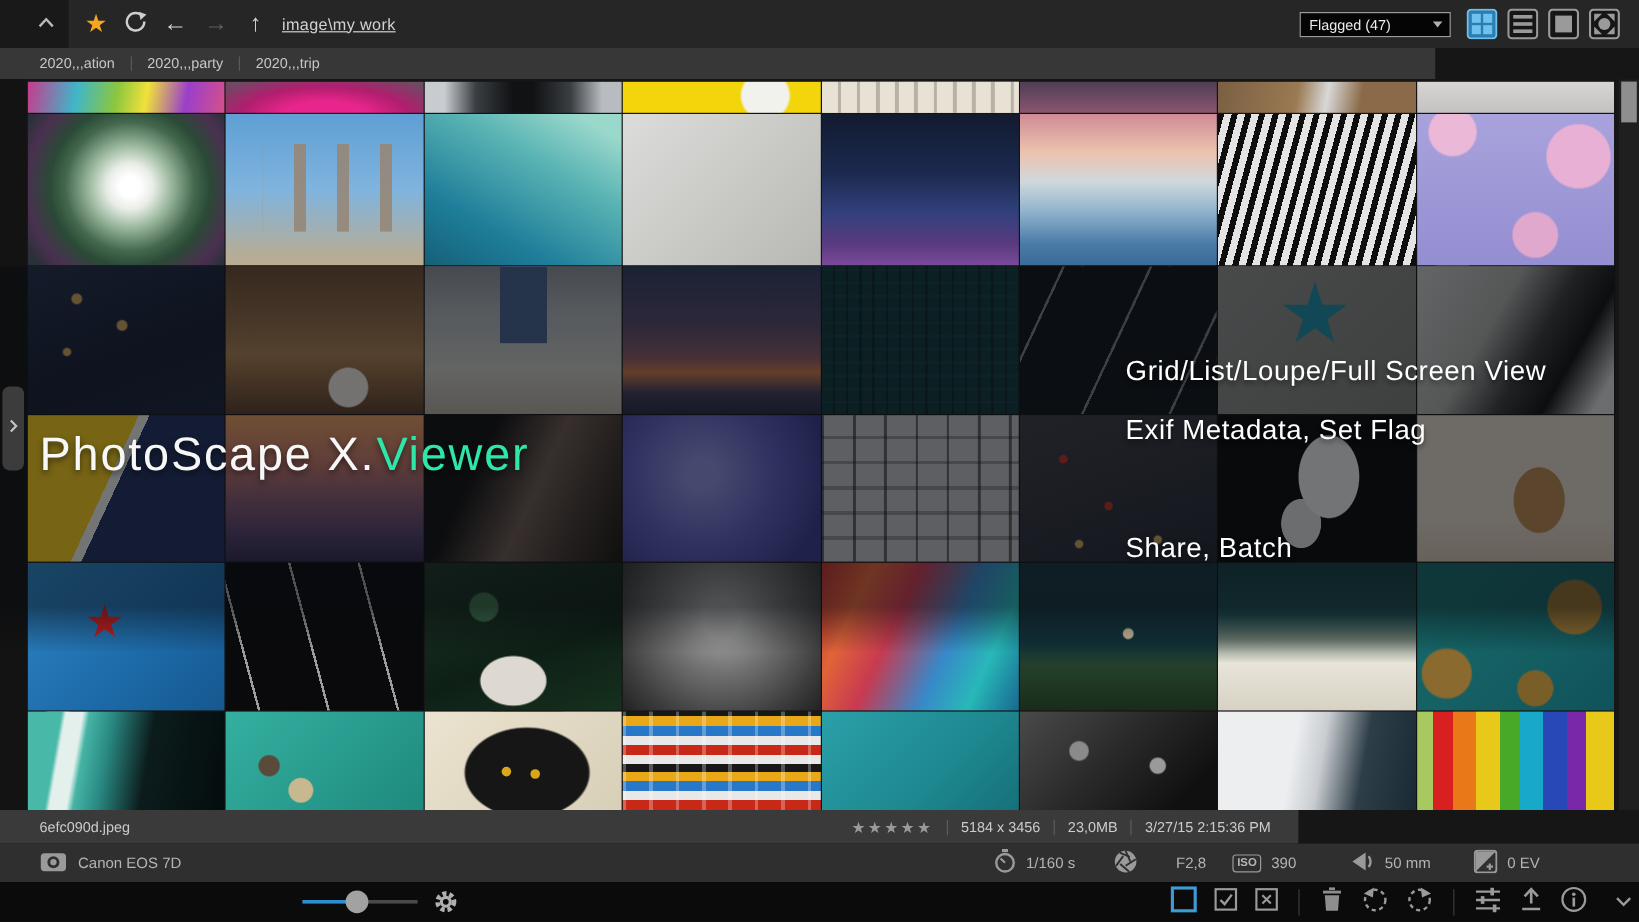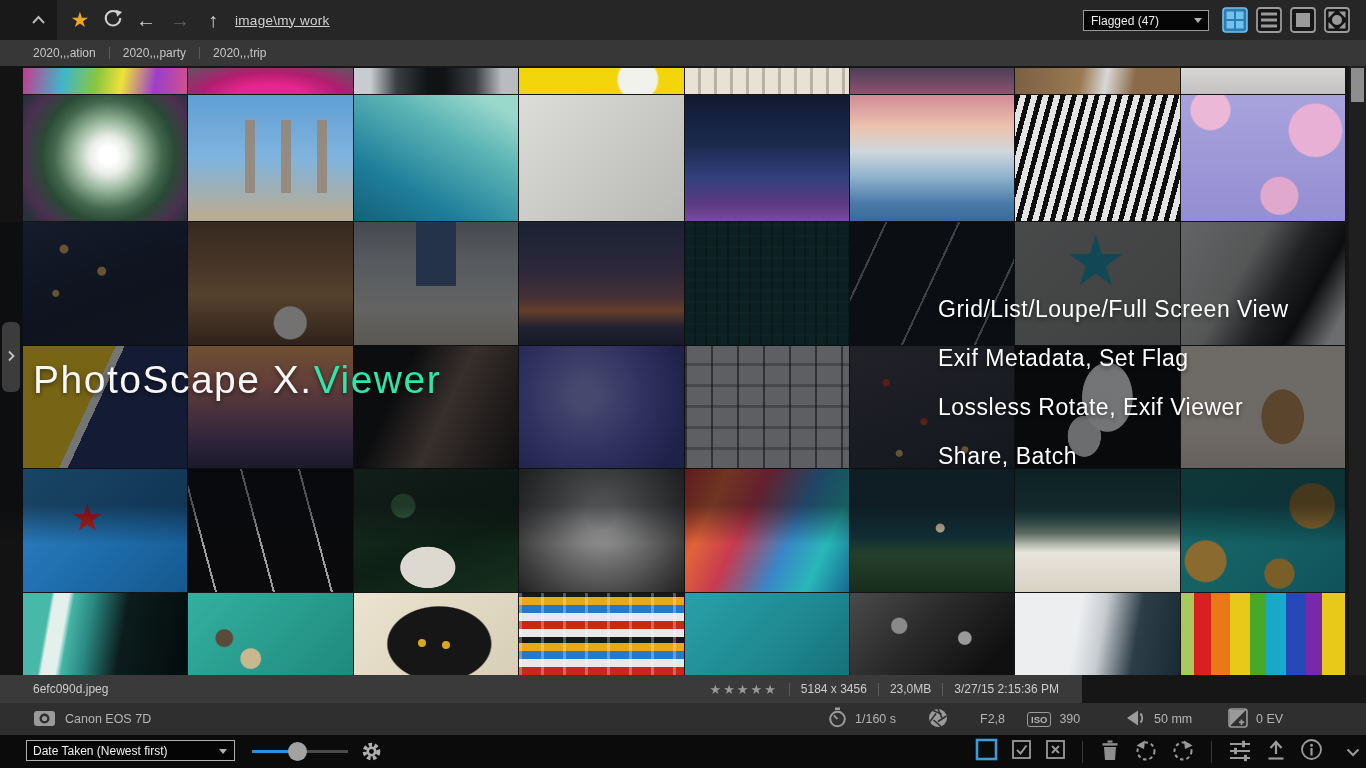--- a/index.html
+++ b/index.html
@@ -20,21 +20,21 @@
   .breadcrumb { position:absolute; left:235px; top:0; height:40px; display:flex; align-items:center;
     color:#d2d2d2; font-size:13.5px; letter-spacing:.3px;text-decoration:underline; }
   .flag-dd { position:absolute; left:1083px; top:10px; width:126px; height:21px; background:#050505;
     border:1px solid #9a9a9a; color:#ececec; font-size:12px; display:flex; align-items:center;
     padding-left:7px; }
   .flag-dd .caret { position:absolute; right:6px; top:7px; width:0; height:0;
     border-left:4px solid transparent; border-right:4px solid transparent; border-top:5px solid #b0b0b0; }
   .viewbtn { position:absolute; top:7px; width:26px; height:26px; }
 
   
-  .tabbar { position:absolute; left:0; top:40px; width:1366px; height:26px; background:#373737;
+  .tabbar { position:absolute; left:0; top:40px; width:1196px; height:26px; background:#373737;
     display:flex; align-items:center; padding-left:20px; }
   .tab { color:#c6c6c6; font-size:12px; padding:0 13px; height:26px; display:flex; align-items:center; }
   .tabsep { width:1px; height:12px; background:#5a5a5a; }
 
   
   .gridarea { position:absolute; left:0; top:66px; width:1366px; height:609px; background:#161616; overflow:hidden; }
   .leftstrip { position:absolute; left:0; top:0; width:23px; height:609px; background:#131313; }
   #thumb-grid { position:absolute; left:23px; top:2px; width:1322px; height:607px;
     display:grid; grid-template-columns:repeat(8,1fr);
     grid-template-rows:26px 126px 123px 122px 123px 82px; gap:1px; background:#141414; overflow:hidden; }
@@ -285,21 +285,20 @@
       </div>
     <div class="dim-band"></div>
     <div class="panel-handle">
       <span><svg width="8" height="12" viewBox="0 0 8 12">
             <polyline points="2,1.5 6.5,6 2,10.5" fill="none" stroke="#c4c4c4" stroke-width="1.8"></polyline>
           </svg></span>
     </div>
     <div class="promo-title"><span>PhotoScape X.</span><span class="accent">Viewer</span></div>
     <div class="feature f0">Grid/List/Loupe/Full Screen View</div>
     <div class="feature f1">Exif Metadata, Set Flag</div>
-    <div class="feature f2">Lossless Rotate, Exif Viewer</div>
     <div class="feature f3">Share, Batch</div>
     <div class="vscroll">
       <div class="thumb"></div>
     </div>
   </div>
 
   <div class="statusbar">
     <span class="fname">6efc090d.jpeg</span>
     <div class="status-right">
       <span class="rating">★★★★★</span>
@@ -356,24 +355,20 @@
             <rect x="1" y="1" width="18" height="18" rx="2.5" fill="#2f2f2f" stroke="#9a9a9a" stroke-width="1.6"></rect>
             <polygon points="2,2 18,2 2,18" fill="#9a9a9a"></polygon>
             <line x1="13.5" y1="11.5" x2="13.5" y2="17" stroke="#9a9a9a" stroke-width="1.8"></line>
             <line x1="10.8" y1="14.2" x2="16.2" y2="14.2" stroke="#9a9a9a" stroke-width="1.8"></line>
           </svg></span>
       <span>0 EV</span>
     </div>
   </div>
 
   <div class="bottombar">
-    <div class="sort-dd">
-      <span>Date Taken (Newest first)</span>
-      <span class="caret"></span>
-    </div>
     <div class="zoom-slider">
       <div class="track-b"></div>
       <div class="track-g"></div>
       <div class="knob"></div>
     </div>
     <div class="gear icbtn">
       <span><svg width="21" height="21" viewBox="0 0 21 21">
             <circle cx="10.5" cy="10.5" r="6.8" fill="none" stroke="#b0b0b0" stroke-width="4" stroke-dasharray="3.4 2.4"></circle>
             <circle cx="10.5" cy="10.5" r="5" fill="#b0b0b0"></circle>
             <circle cx="10.5" cy="10.5" r="2.4" fill="#0b0b0b"></circle>

